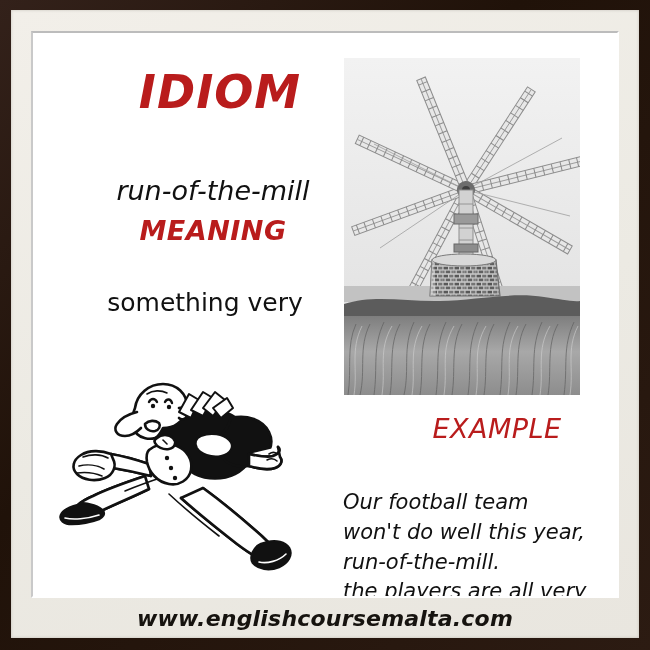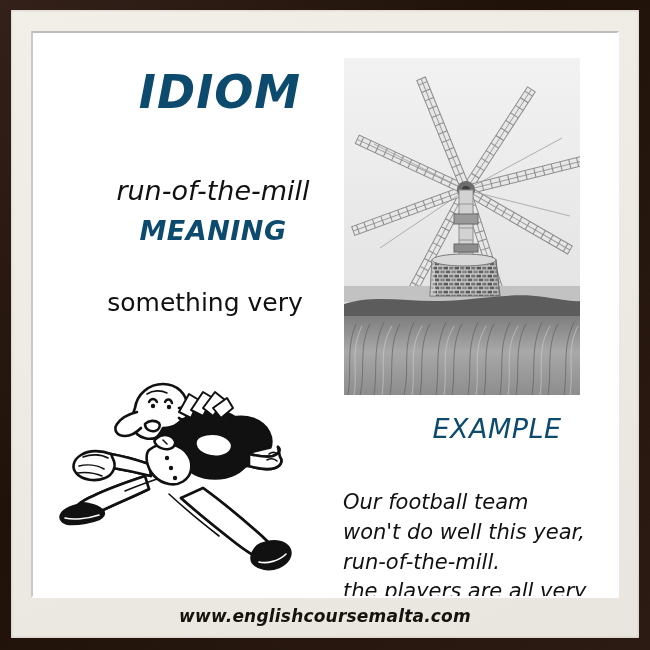--- a/index.html
+++ b/index.html
@@ -33,21 +33,21 @@
     border-bottom:2px solid #ffffff;
     background:#ffffff;
   }
   .panel{
     position:absolute;left:33px;top:33px;width:584px;height:563px;
     background:#ffffff;overflow:hidden;
   }
 
   
   .hand{font-family:"DejaVu Sans", sans-serif;}
-  .green{color:#0c4a6e;}
+  .green{color:#b91c1c;}
   .black{color:#111111;margin-top:31px;}
 
   .idiom-title{
     position:absolute;left:52px;top:36px;width:270px;text-align:center;
     font-size:46px;font-weight:bold;font-style:italic;letter-spacing:1px;
     line-height:1;
   }
   .idiom-phrase{
     position:absolute;left:30px;top:112px;width:300px;text-align:center;
     font-size:27px;font-style:italic;line-height:1.1;
@@ -63,21 +63,21 @@
   .example-head{
     position:absolute;left:344px;top:380px;width:240px;text-align:center;
     font-size:27px;font-weight:normal;font-style:italic;letter-spacing:.5px;
   }
   .example-text{
     position:absolute;left:310px;top:424px;width:250px;text-align:left;
     font-size:21px;font-style:italic;line-height:1.42;
   }
   .footer-url{
     position:absolute;left:0;top:606px;width:650px;text-align:center;
-    font-size:17px;font-style:italic;font-weight:bold;color:#16130f;
+    font-size:22px;font-style:italic;font-weight:bold;color:#16130f;
     letter-spacing:.2px;
   }
 
   
   .photo{
     position:absolute;left:311px;top:25px;width:236px;height:337px;
     background:#e9e9e9;overflow:hidden;
   }
   .photo svg{display:block;width:100%;height:100%;}
 

